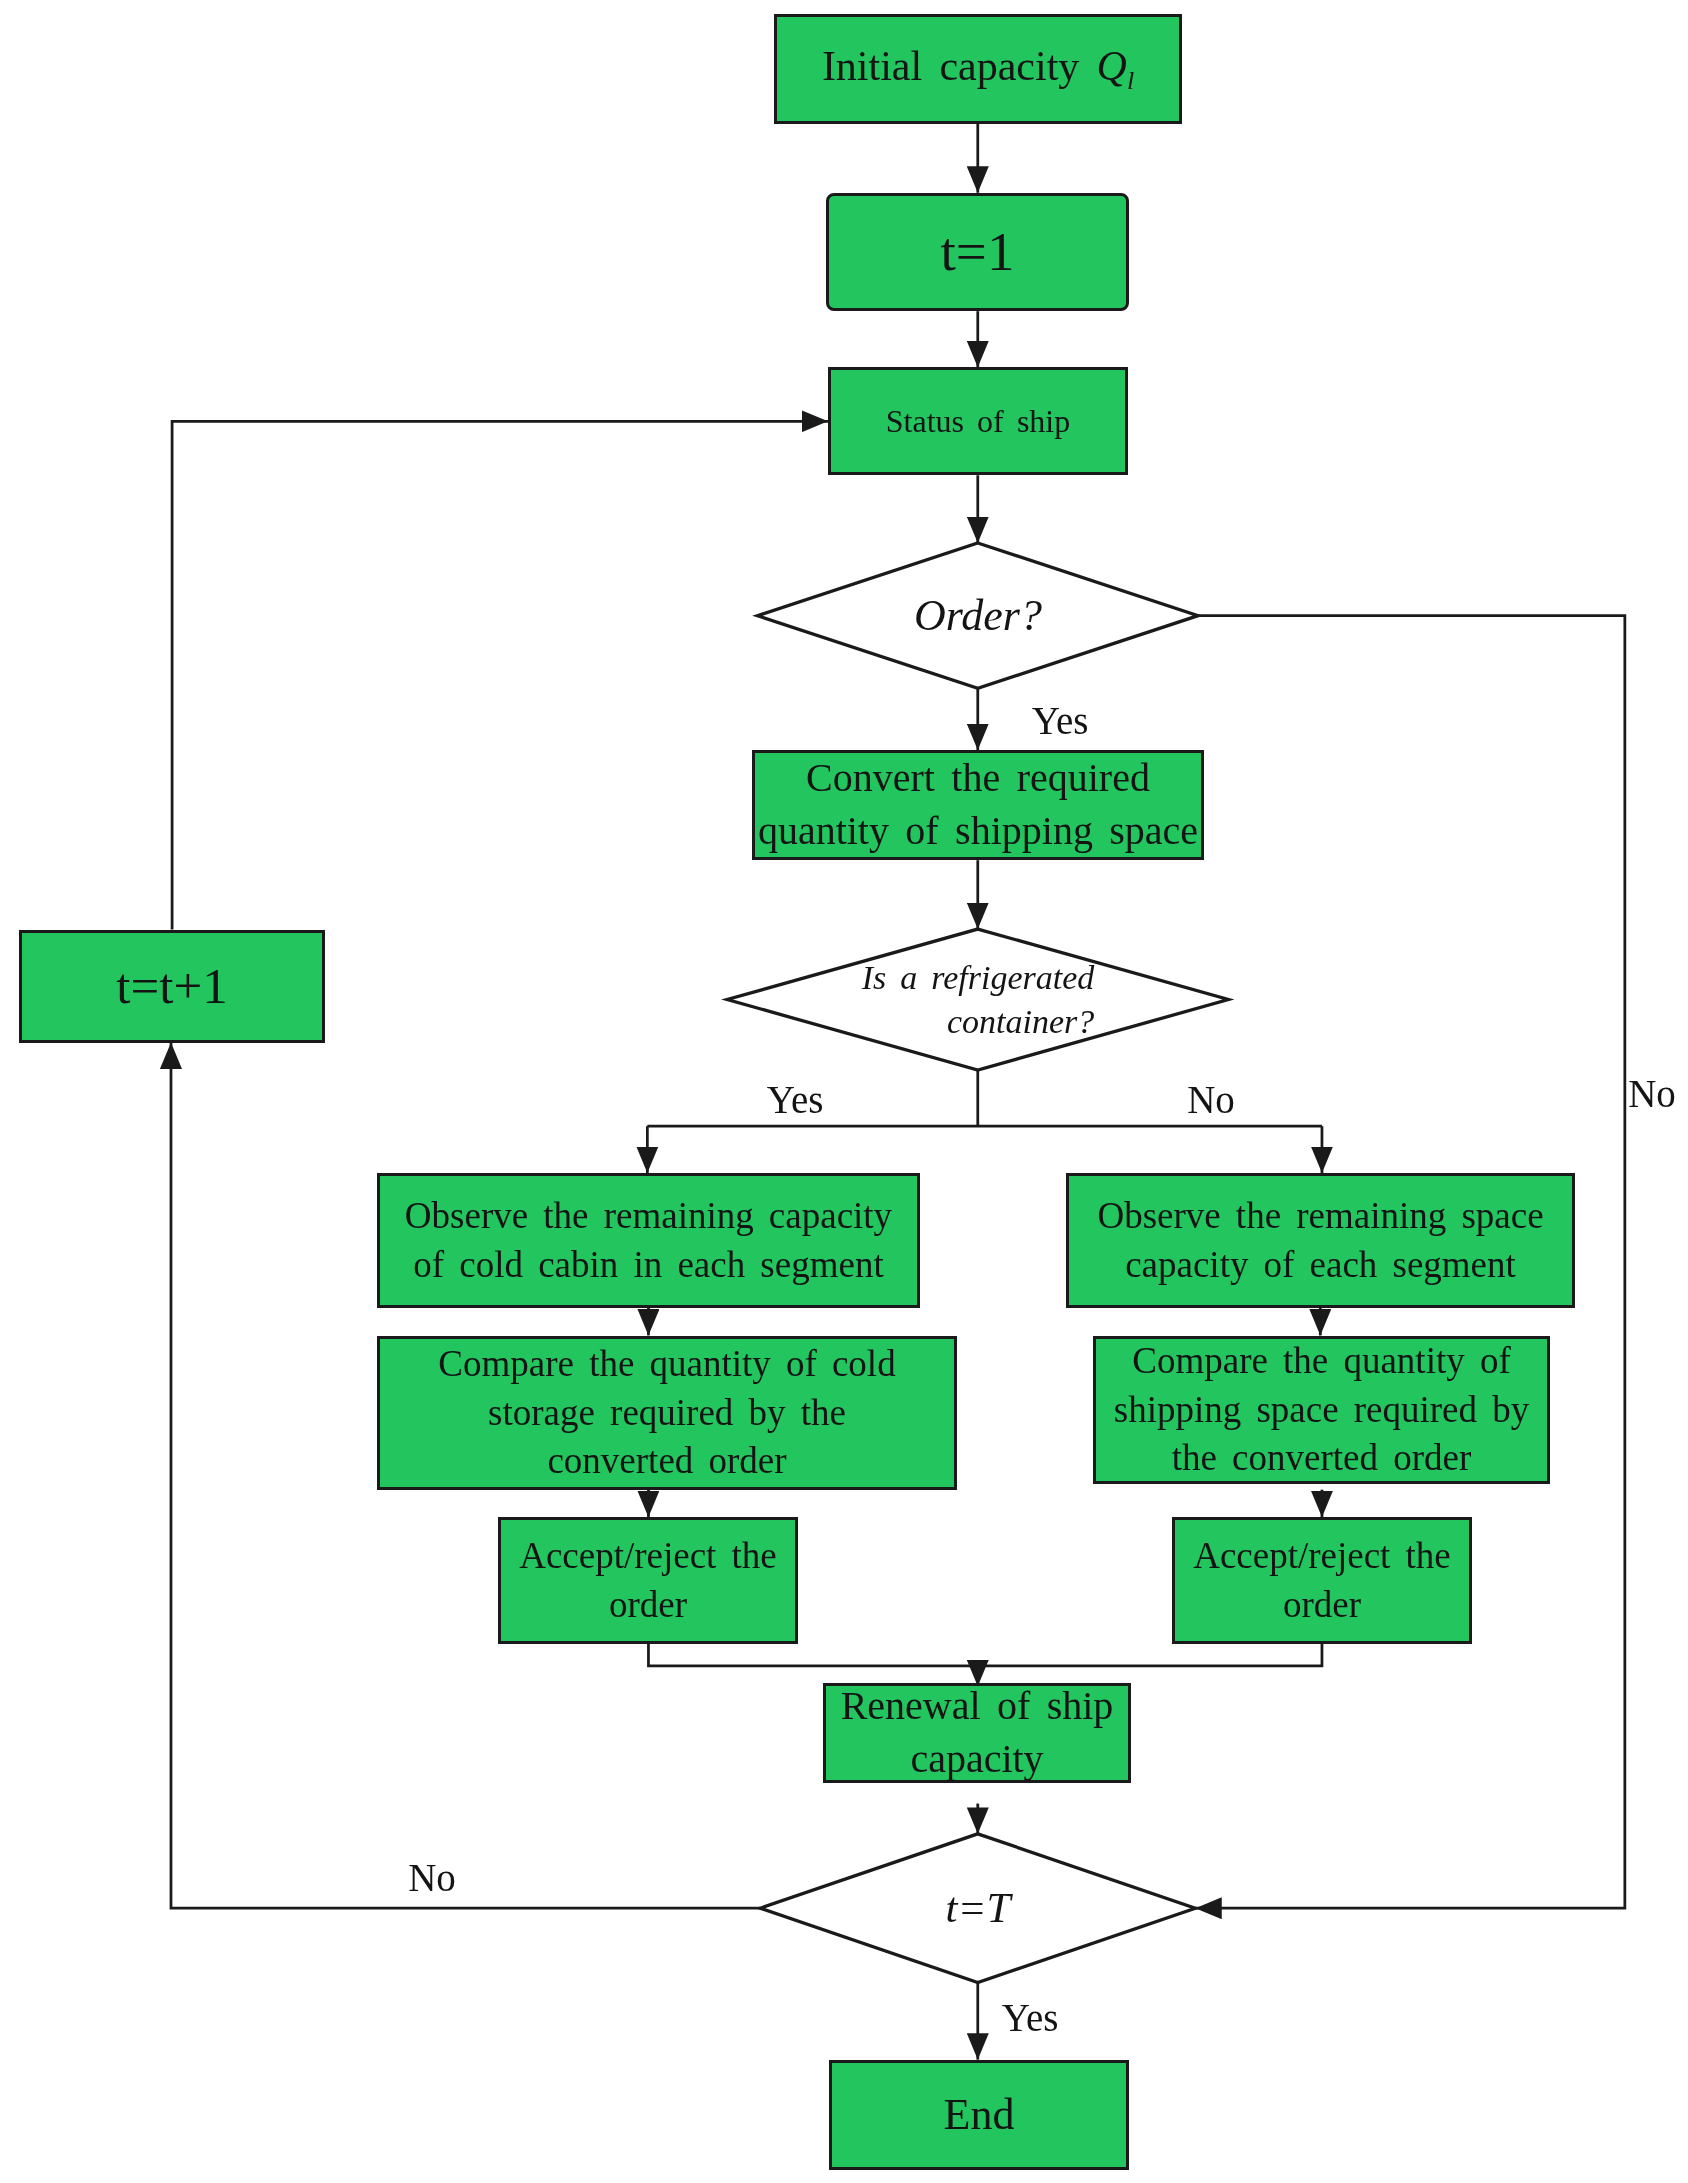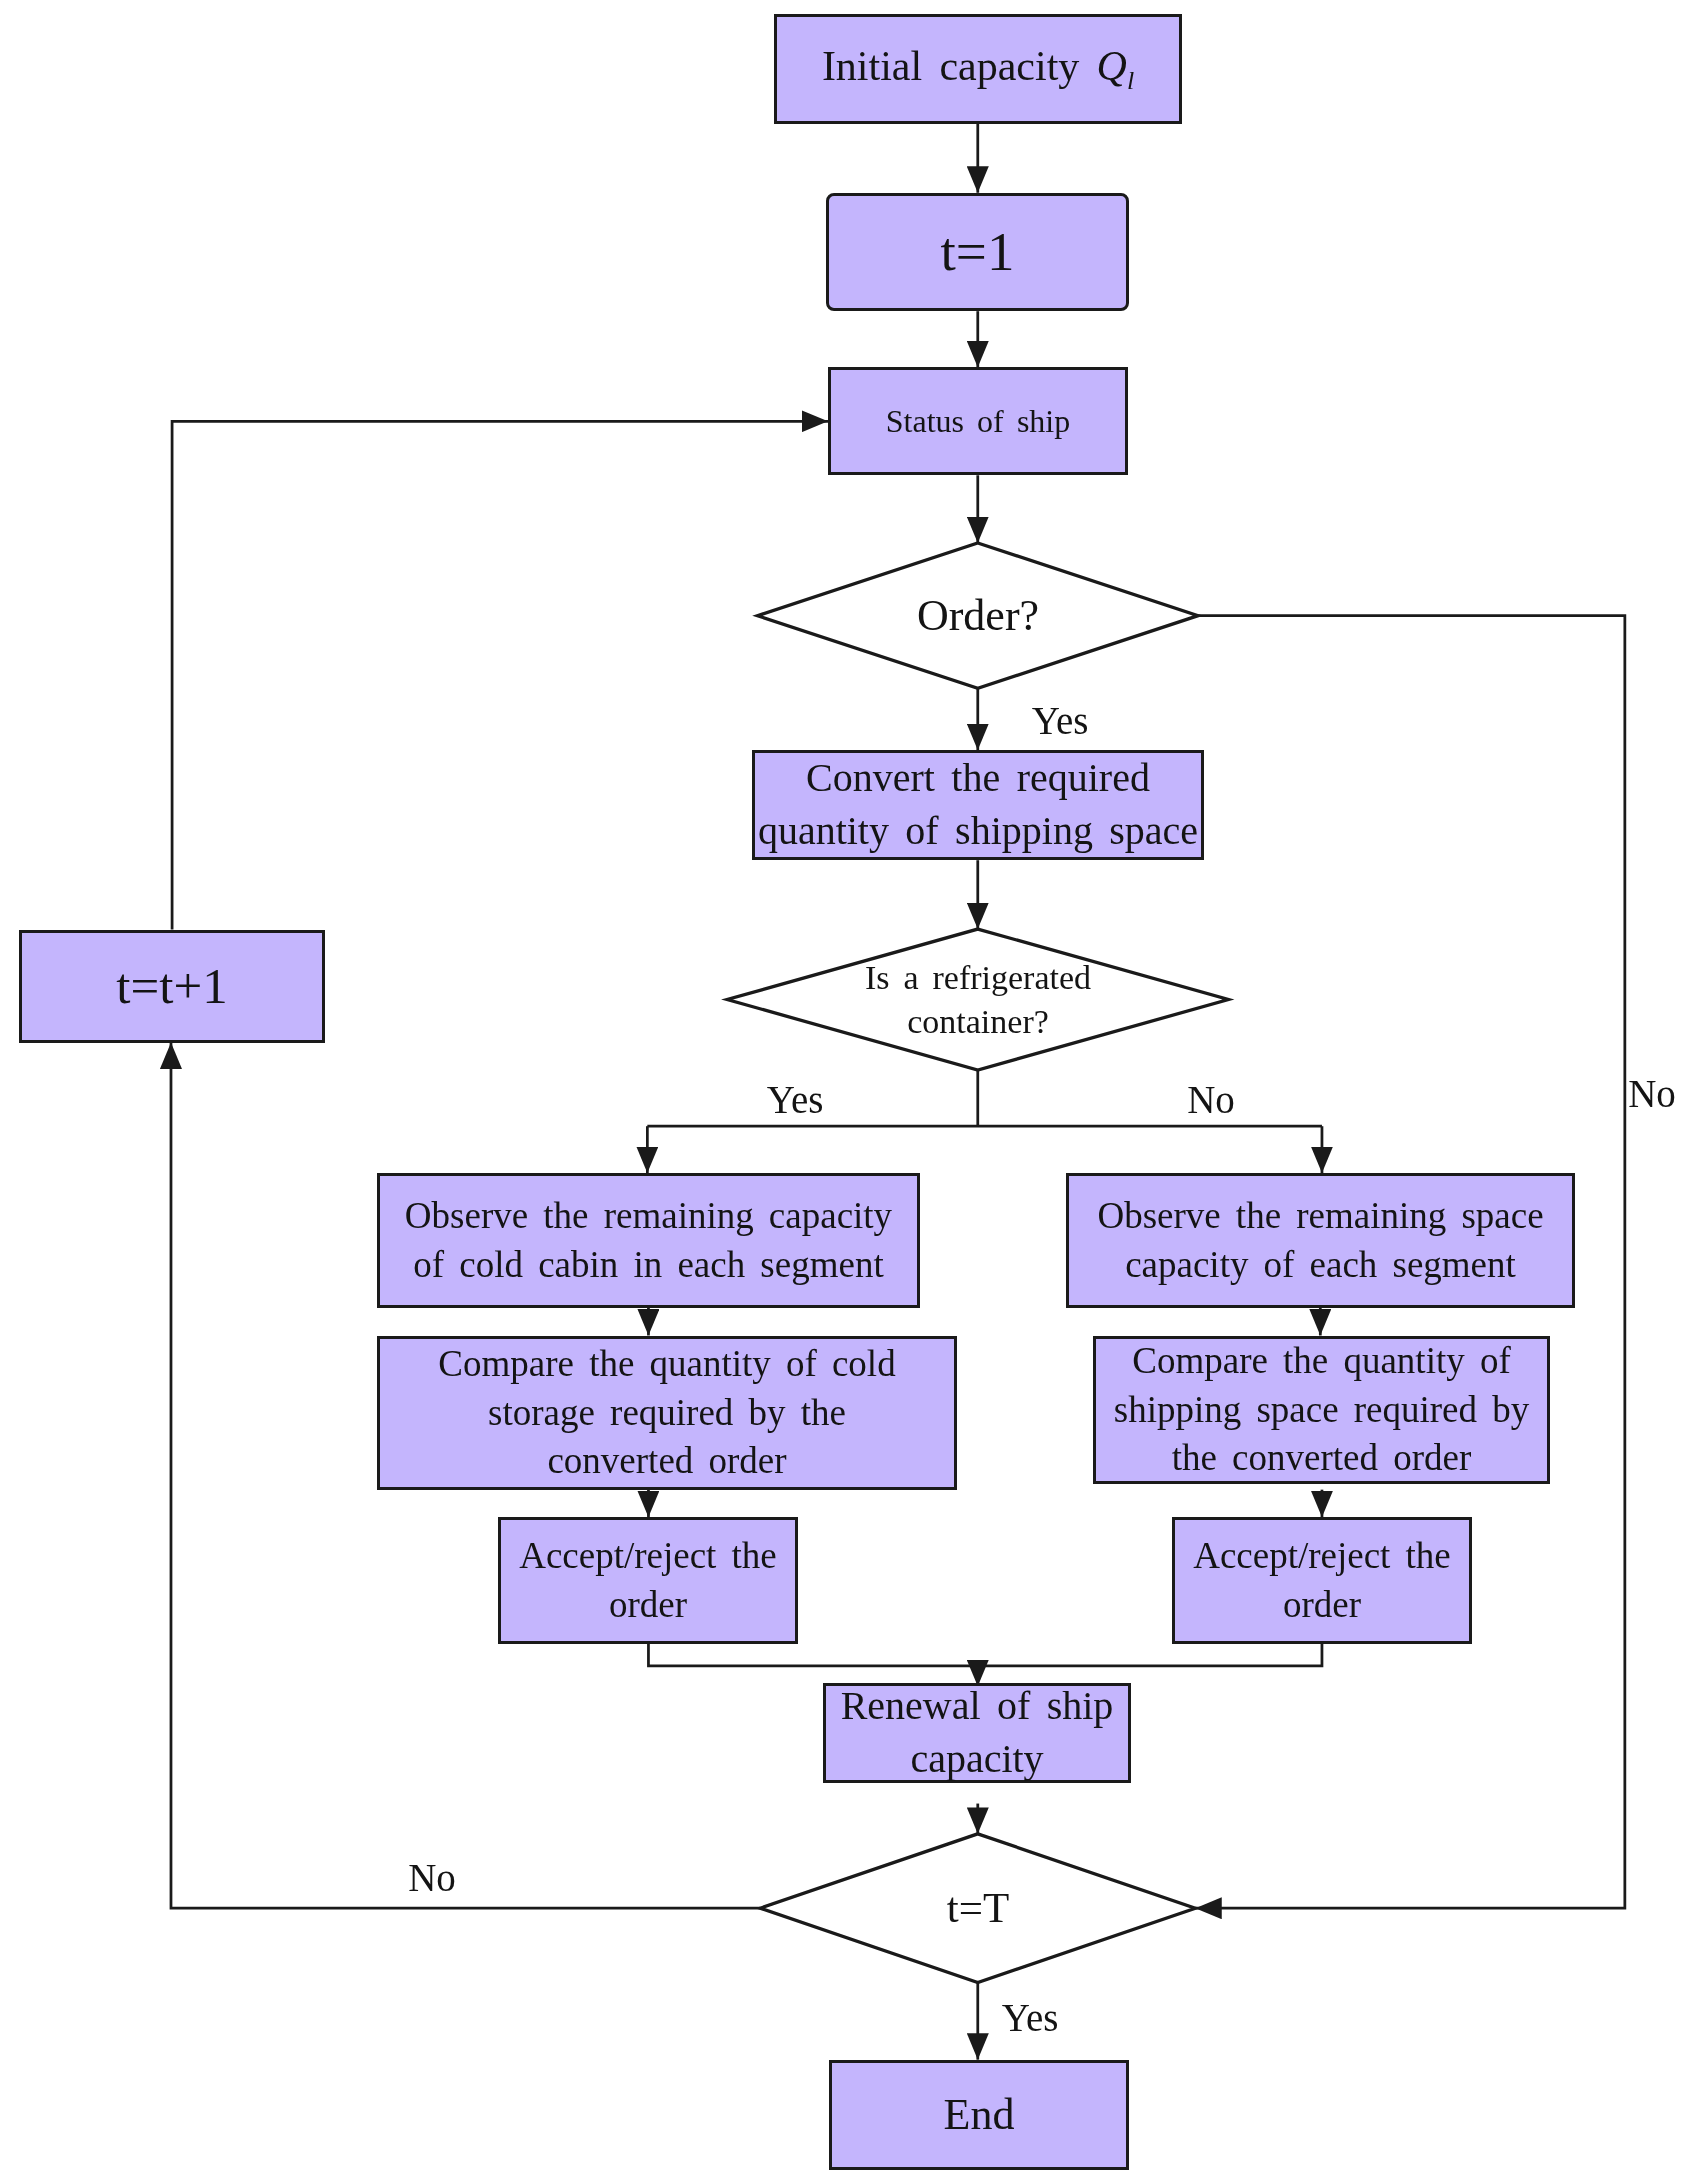--- a/index.html
+++ b/index.html
@@ -13,39 +13,40 @@
     overflow:hidden;
   }
   svg.wires{
     position:absolute;
     left:0;top:0;
     width:1689px;height:2183px;
   }
   .node{
     position:absolute;
     box-sizing:border-box;
-    background:#c4b5fd;
+    background:#22c55e;
     border:3.9px solid #1a1a1a;
     display:flex;
     flex-direction:column;
     align-items:center;
     justify-content:center;
     text-align:center;
     word-spacing:0.16em;
     line-height:1.32;
   }
   .node.rounded{border-radius:8px;}
   .node .line{white-space:nowrap;}
   .dlabel{
     position:absolute;
     transform:translate(-50%,-50%);
-    text-align:center;
+    text-align:right;
     word-spacing:0.16em;
     line-height:1.3;
     white-space:nowrap;
+    font-style:italic;
   }
   .dlabel .line{white-space:nowrap;}
   .elabel{
     position:absolute;
     transform:translate(-50%,-50%);
     font-size:39px;
     white-space:nowrap;
     word-spacing:0.1em;
   }
   sub{font-size:0.62em;}

